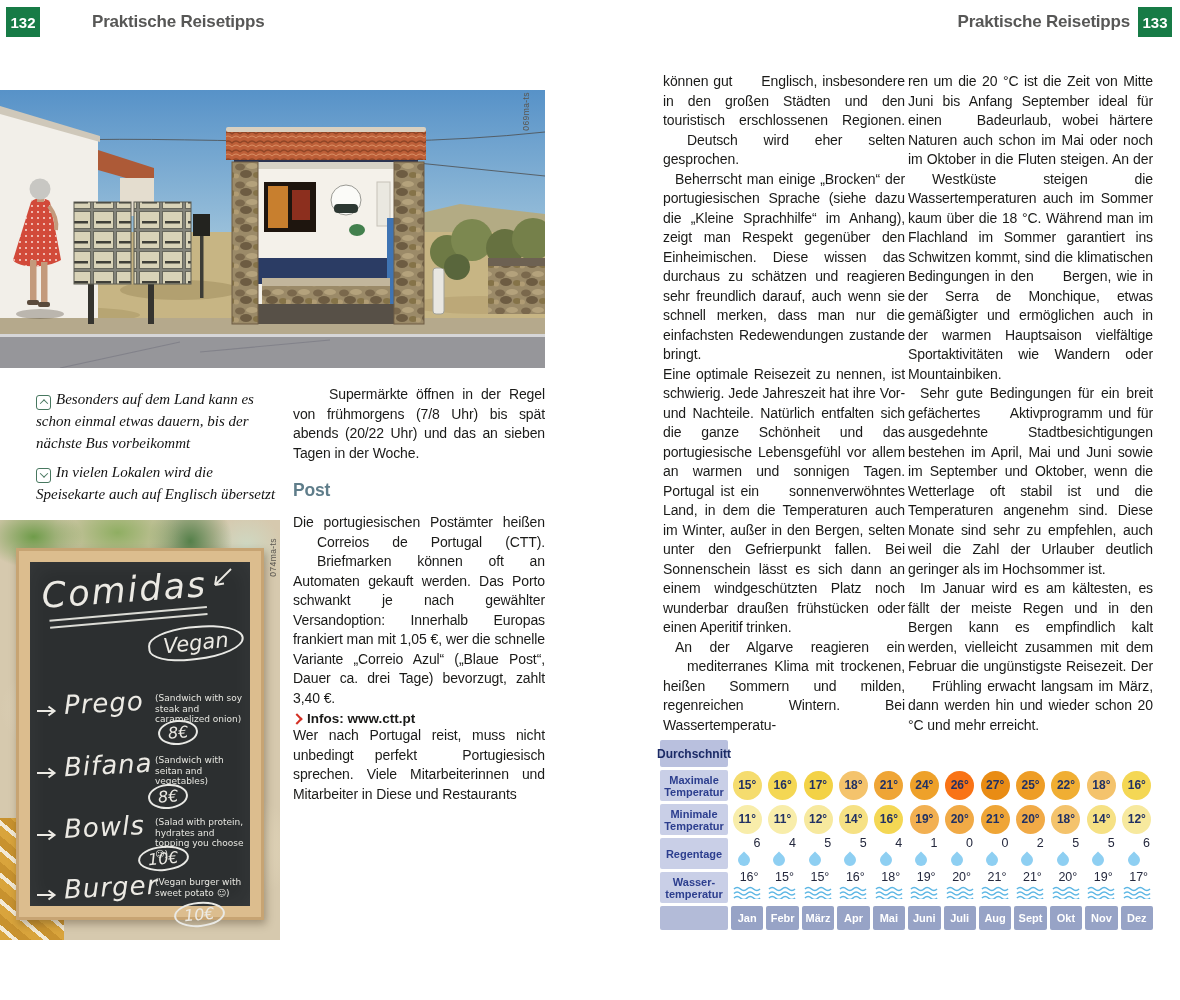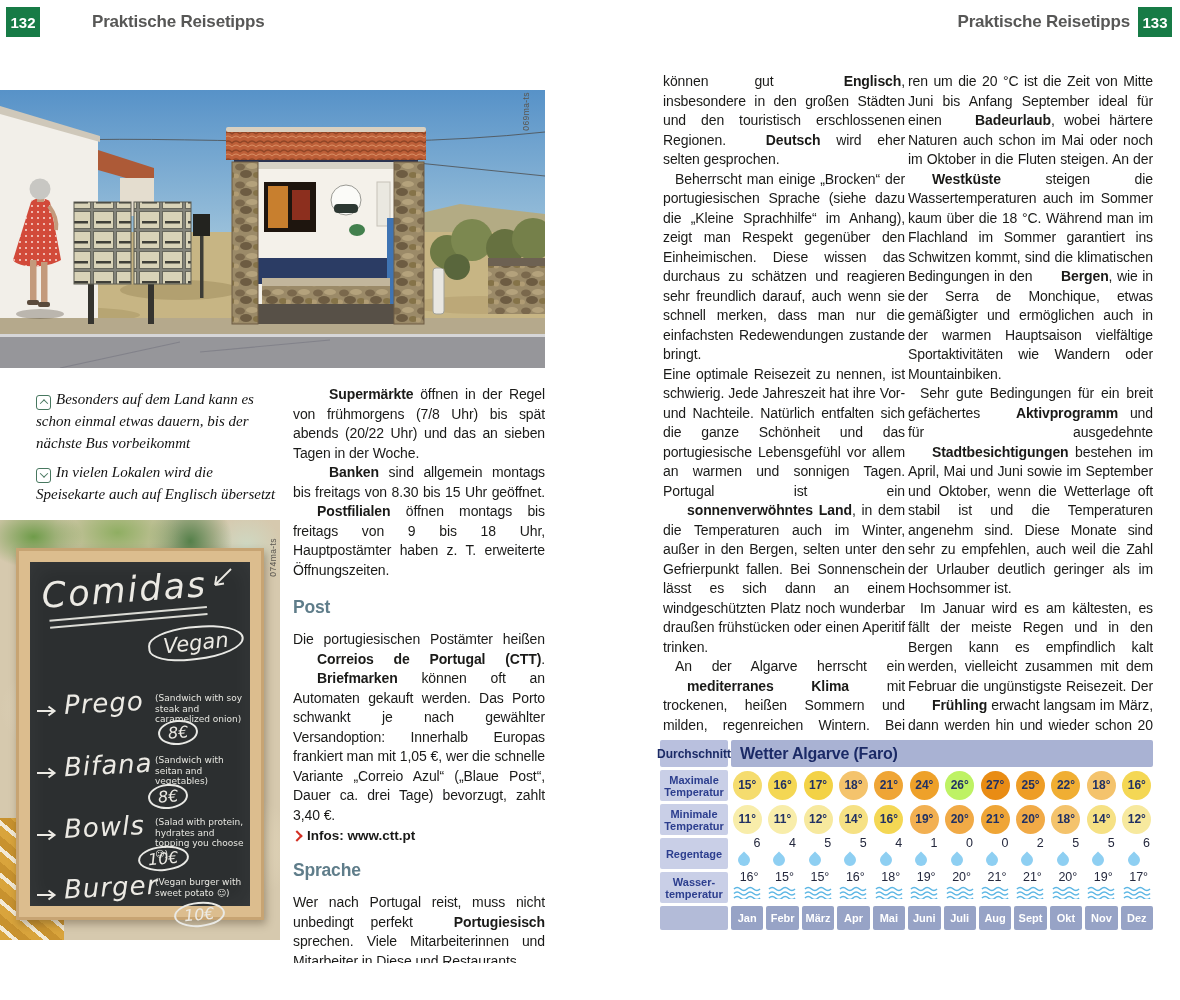--- a/index.html
+++ b/index.html
@@ -33,21 +33,21 @@
   .chev-up::after{transform:rotate(45deg) translate(1px,1px);}
   .chev-down::after{transform:rotate(225deg) translate(1px,1px);}
 
   
   .col{position:absolute;overflow:hidden;}
   .col2{left:293px;top:385px;width:252px;height:578px;}
   .col3{left:663px;top:72px;width:242px;height:662px;}
   .col4{left:908px;top:72px;width:245px;height:662px;}
   .body-p{margin:0;font-size:14px;line-height:19.5px;text-align:justify;letter-spacing:-.1px;}
   .indent{text-indent:12px;}
-  .b{font-weight:bold;padding-left:24px;}
+  .b{font-weight:normal;padding-left:24px;}
   .section-h{margin:17px 0 12px 0;font-size:17.5px;font-weight:bold;color:#5f7d8a;letter-spacing:-.2px;}
   .info-line{margin:3px 0 0 0;font-size:13.5px;font-weight:bold;display:flex;align-items:center;gap:6px;}
   .info-arrow{display:inline-flex;width:8px;height:10px;align-items:center;}
   .info-arrow::after{content:"";width:6px;height:6px;border-left:2.2px solid #d32f23;border-top:2.2px solid #d32f23;transform:rotate(135deg);}
 
   
   .photo2{position:absolute;left:0;top:520px;width:280px;height:420px;margin:0;overflow:hidden;}
   .p2-bg{position:absolute;inset:0;
     background:
       radial-gradient(70px 45px at 12% 4%, #6f9c4a, transparent 70%),
@@ -229,28 +229,26 @@
 
 <div class="caption caption1">
   <span class="cap-icon chev-up"></span><span>Besonders auf dem Land kann es schon einmal etwas dauern, bis der nächste Bus vorbeikommt</span>
 </div>
 <div class="caption caption2">
   <span class="cap-icon chev-down"></span><span>In vielen Lokalen wird die Speisekarte auch auf Englisch übersetzt</span>
 </div>
 
 <div class="col col2">
   <p class="body-p indent"><span class="b">Supermärkte</span><span> öffnen in der Regel von frühmorgens (7/8 Uhr) bis spät abends (20/22 Uhr) und das an sieben Tagen in der Woche.</span></p>
-  <p class="body-p indent"><span class="b">Banken</span><span> sind allgemein montags bis freitags von 8.30 bis 15 Uhr geöffnet. </span><span class="b">Postfilialen</span><span> öffnen montags bis freitags von 9 bis 18 Uhr, Hauptpostämter haben z. T. erweiterte Öffnungszeiten.</span></p>
   <h3 class="section-h">Post</h3>
   <p class="body-p"><span>Die portugiesischen Postämter heißen </span><span class="b">Correios de Portugal (CTT)</span><span>. </span><span class="b">Briefmarken</span><span> können oft an Automaten gekauft werden. Das Porto schwankt je nach gewählter Versandoption: Innerhalb Europas frankiert man mit 1,05 €, wer die schnelle Variante „Correio Azul“ („Blaue Post“, Dauer ca. drei Tage) bevorzugt, zahlt 3,40 €.</span></p>
   <p class="info-line">
     <span class="info-arrow"></span>
     <span>Infos: www.ctt.pt</span>
   </p>
-  <h3 class="section-h">Sprache</h3>
   <p class="body-p"><span>Wer nach Portugal reist, muss nicht unbedingt perfekt </span><span class="b">Portugiesisch</span><span> sprechen. Viele Mitarbeiterinnen und Mitarbeiter in Diese und Restaurants</span></p>
 </div>
 
 <figure class="photo2">
   <div class="p2-bg"></div>
   <div class="p2-rug"></div>
   <div class="board">
     <div class="board-inner">
       <div class="chalk-title">
         <span>Comidas</span>
@@ -298,32 +296,31 @@
         </div>
     </div>
   </div>
   <span class="credit credit2">074ma-ts</span>
 </figure>
 
 <div class="col col3">
   <p class="body-p"><span>können gut </span><span class="b">Englisch</span><span>, insbesondere in den großen Städten und den touristisch erschlossenen Regionen. </span><span class="b">Deutsch</span><span> wird eher selten gesprochen.</span></p>
   <p class="body-p indent"><span>Beherrscht man einige „Brocken“ der portugiesischen Sprache (siehe dazu die „Kleine Sprachhilfe“ im Anhang), zeigt man Respekt gegenüber den Einheimischen. Diese wissen das durchaus zu schätzen und reagieren sehr freundlich darauf, auch wenn sie schnell merken, dass man nur die einfachsten Redewendungen zustande bringt.</span></p>
   <p class="body-p"><span>Eine optimale Reisezeit zu nennen, ist schwierig. Jede Jahreszeit hat ihre Vor- und Nachteile. Natürlich entfalten sich die ganze Schönheit und das portugiesische Lebensgefühl vor allem an warmen und sonnigen Tagen. Portugal ist ein </span><span class="b">sonnenverwöhntes Land</span><span>, in dem die Temperaturen auch im Winter, außer in den Bergen, selten unter den Gefrierpunkt fallen. Bei Sonnenschein lässt es sich dann an einem windgeschützten Platz noch wunderbar draußen frühstücken oder einen Aperitif trinken.</span></p>
-  <p class="body-p indent"><span>An der Algarve herrscht ein </span><span class="b">mediterranes Klima</span><span> mit trockenen, heißen Sommern und milden, regenreichen Wintern. Bei Wassertemperatu-</span></p>
+  <p class="body-p indent"><span>An der Algarve reagieren ein </span><span class="b">mediterranes Klima</span><span> mit trockenen, heißen Sommern und milden, regenreichen Wintern. Bei Wassertemperatu-</span></p>
 </div>
 <div class="col col4">
   <p class="body-p"><span>ren um die 20 °C ist die Zeit von Mitte Juni bis Anfang September ideal für einen </span><span class="b">Badeurlaub</span><span>, wobei härtere Naturen auch schon im Mai oder noch im Oktober in die Fluten steigen. An der </span><span class="b">Westküste</span><span> steigen die Wassertemperaturen auch im Sommer kaum über die 18 °C. Während man im Flachland im Sommer garantiert ins Schwitzen kommt, sind die klimatischen Bedingungen in den </span><span class="b">Bergen</span><span>, wie in der Serra de Monchique, etwas gemäßigter und ermöglichen auch in der warmen Hauptsaison vielfältige Sportaktivitäten wie Wandern oder Mountainbiken.</span></p>
   <p class="body-p indent"><span>Sehr gute Bedingungen für ein breit gefächertes </span><span class="b">Aktivprogramm</span><span> und für ausgedehnte </span><span class="b">Stadtbesichtigungen</span><span> bestehen im April, Mai und Juni sowie im September und Oktober, wenn die Wetterlage oft stabil ist und die Temperaturen angenehm sind. Diese Monate sind sehr zu empfehlen, auch weil die Zahl der Urlauber deutlich geringer als im Hochsommer ist.</span></p>
   <p class="body-p indent"><span>Im Januar wird es am kältesten, es fällt der meiste Regen und in den Bergen kann es empfindlich kalt werden, vielleicht zusammen mit dem Februar die ungünstigste Reisezeit. Der </span><span class="b">Frühling</span><span> erwacht langsam im März, dann werden hin und wieder schon 20 °C und mehr erreicht.</span></p>
 </div>
 
 <section class="weather">
   <div class="wt-head">
     <div class="wt-corner">Durchschnitt</div>
-    <div class="wt-title">Wetter Algarve (Faro)</div>
   </div>
   <div id="wt-rows">
       <div class="wt-row">
         <div class="wt-label">
           <div>Maximale</div>
           <div>Temperatur</div>
         </div>
         <div class="wt-cell">
           <div class="temp-circle" style="background: rgb(245, 220, 110);">15°</div>
         </div>
@@ -336,21 +333,21 @@
         <div class="wt-cell">
           <div class="temp-circle" style="background: rgb(244, 195, 108);">18°</div>
         </div>
         <div class="wt-cell">
           <div class="temp-circle" style="background: rgb(239, 165, 54);">21°</div>
         </div>
         <div class="wt-cell">
           <div class="temp-circle" style="background: rgb(238, 161, 42);">24°</div>
         </div>
         <div class="wt-cell">
-          <div class="temp-circle" style="background: #bef264;">26°</div>
+          <div class="temp-circle" style="background: #f97316;">26°</div>
         </div>
         <div class="wt-cell">
           <div class="temp-circle" style="background: rgb(233, 140, 20);">27°</div>
         </div>
         <div class="wt-cell">
           <div class="temp-circle" style="background: rgb(238, 157, 38);">25°</div>
         </div>
         <div class="wt-cell">
           <div class="temp-circle" style="background: rgb(240, 174, 51);">22°</div>
         </div>

